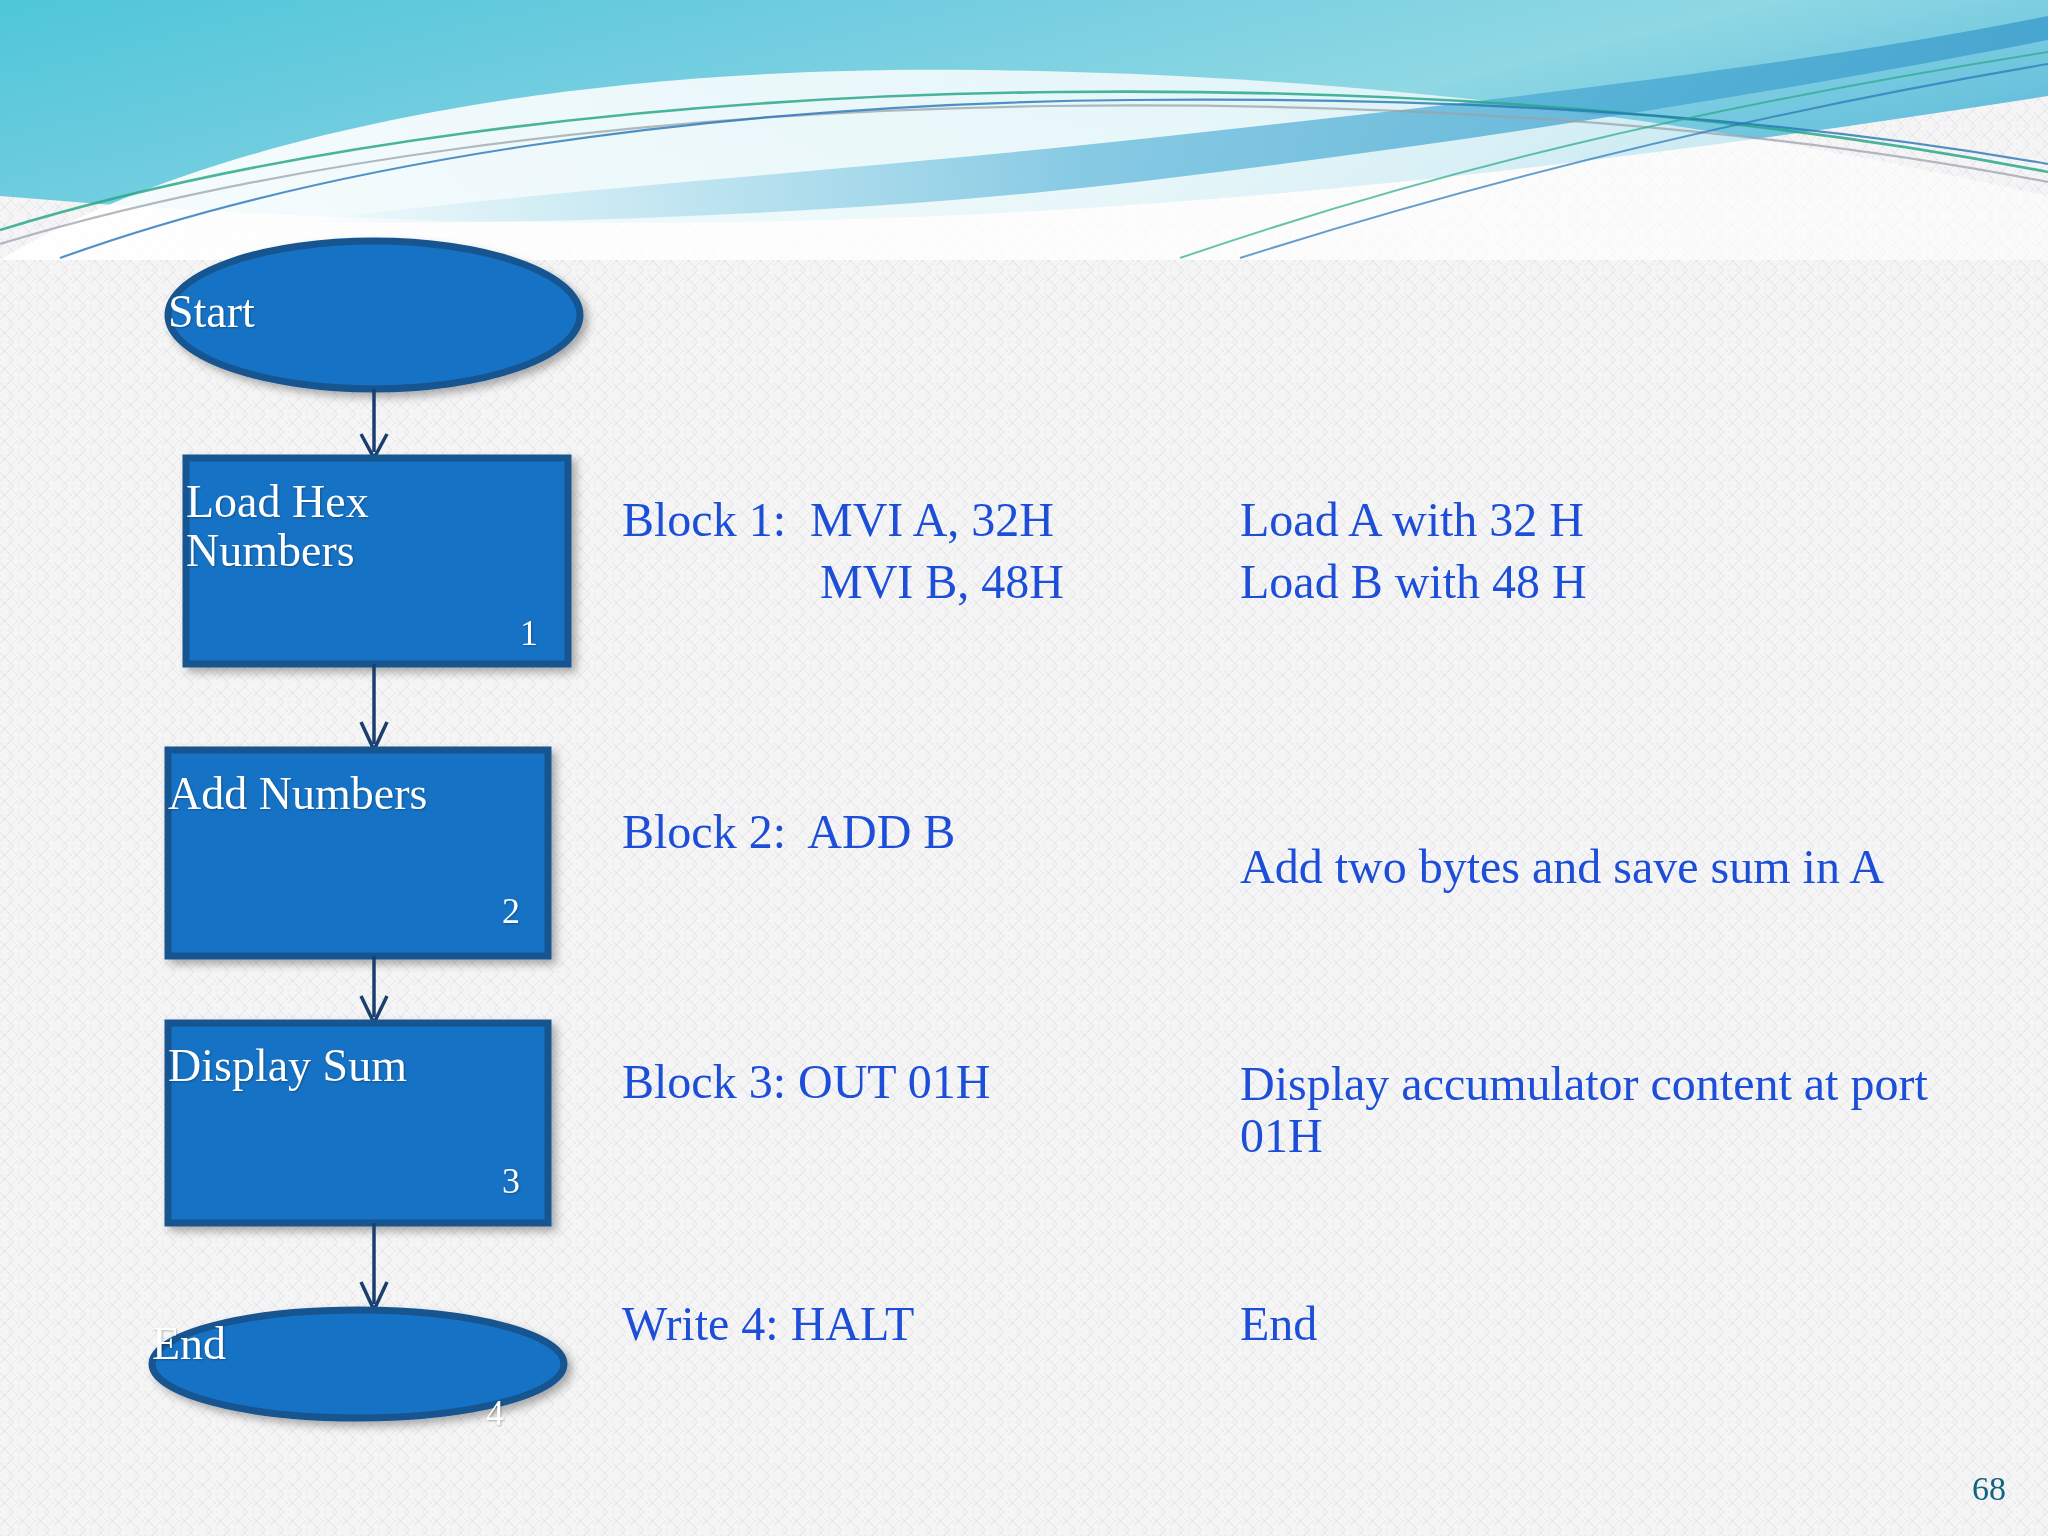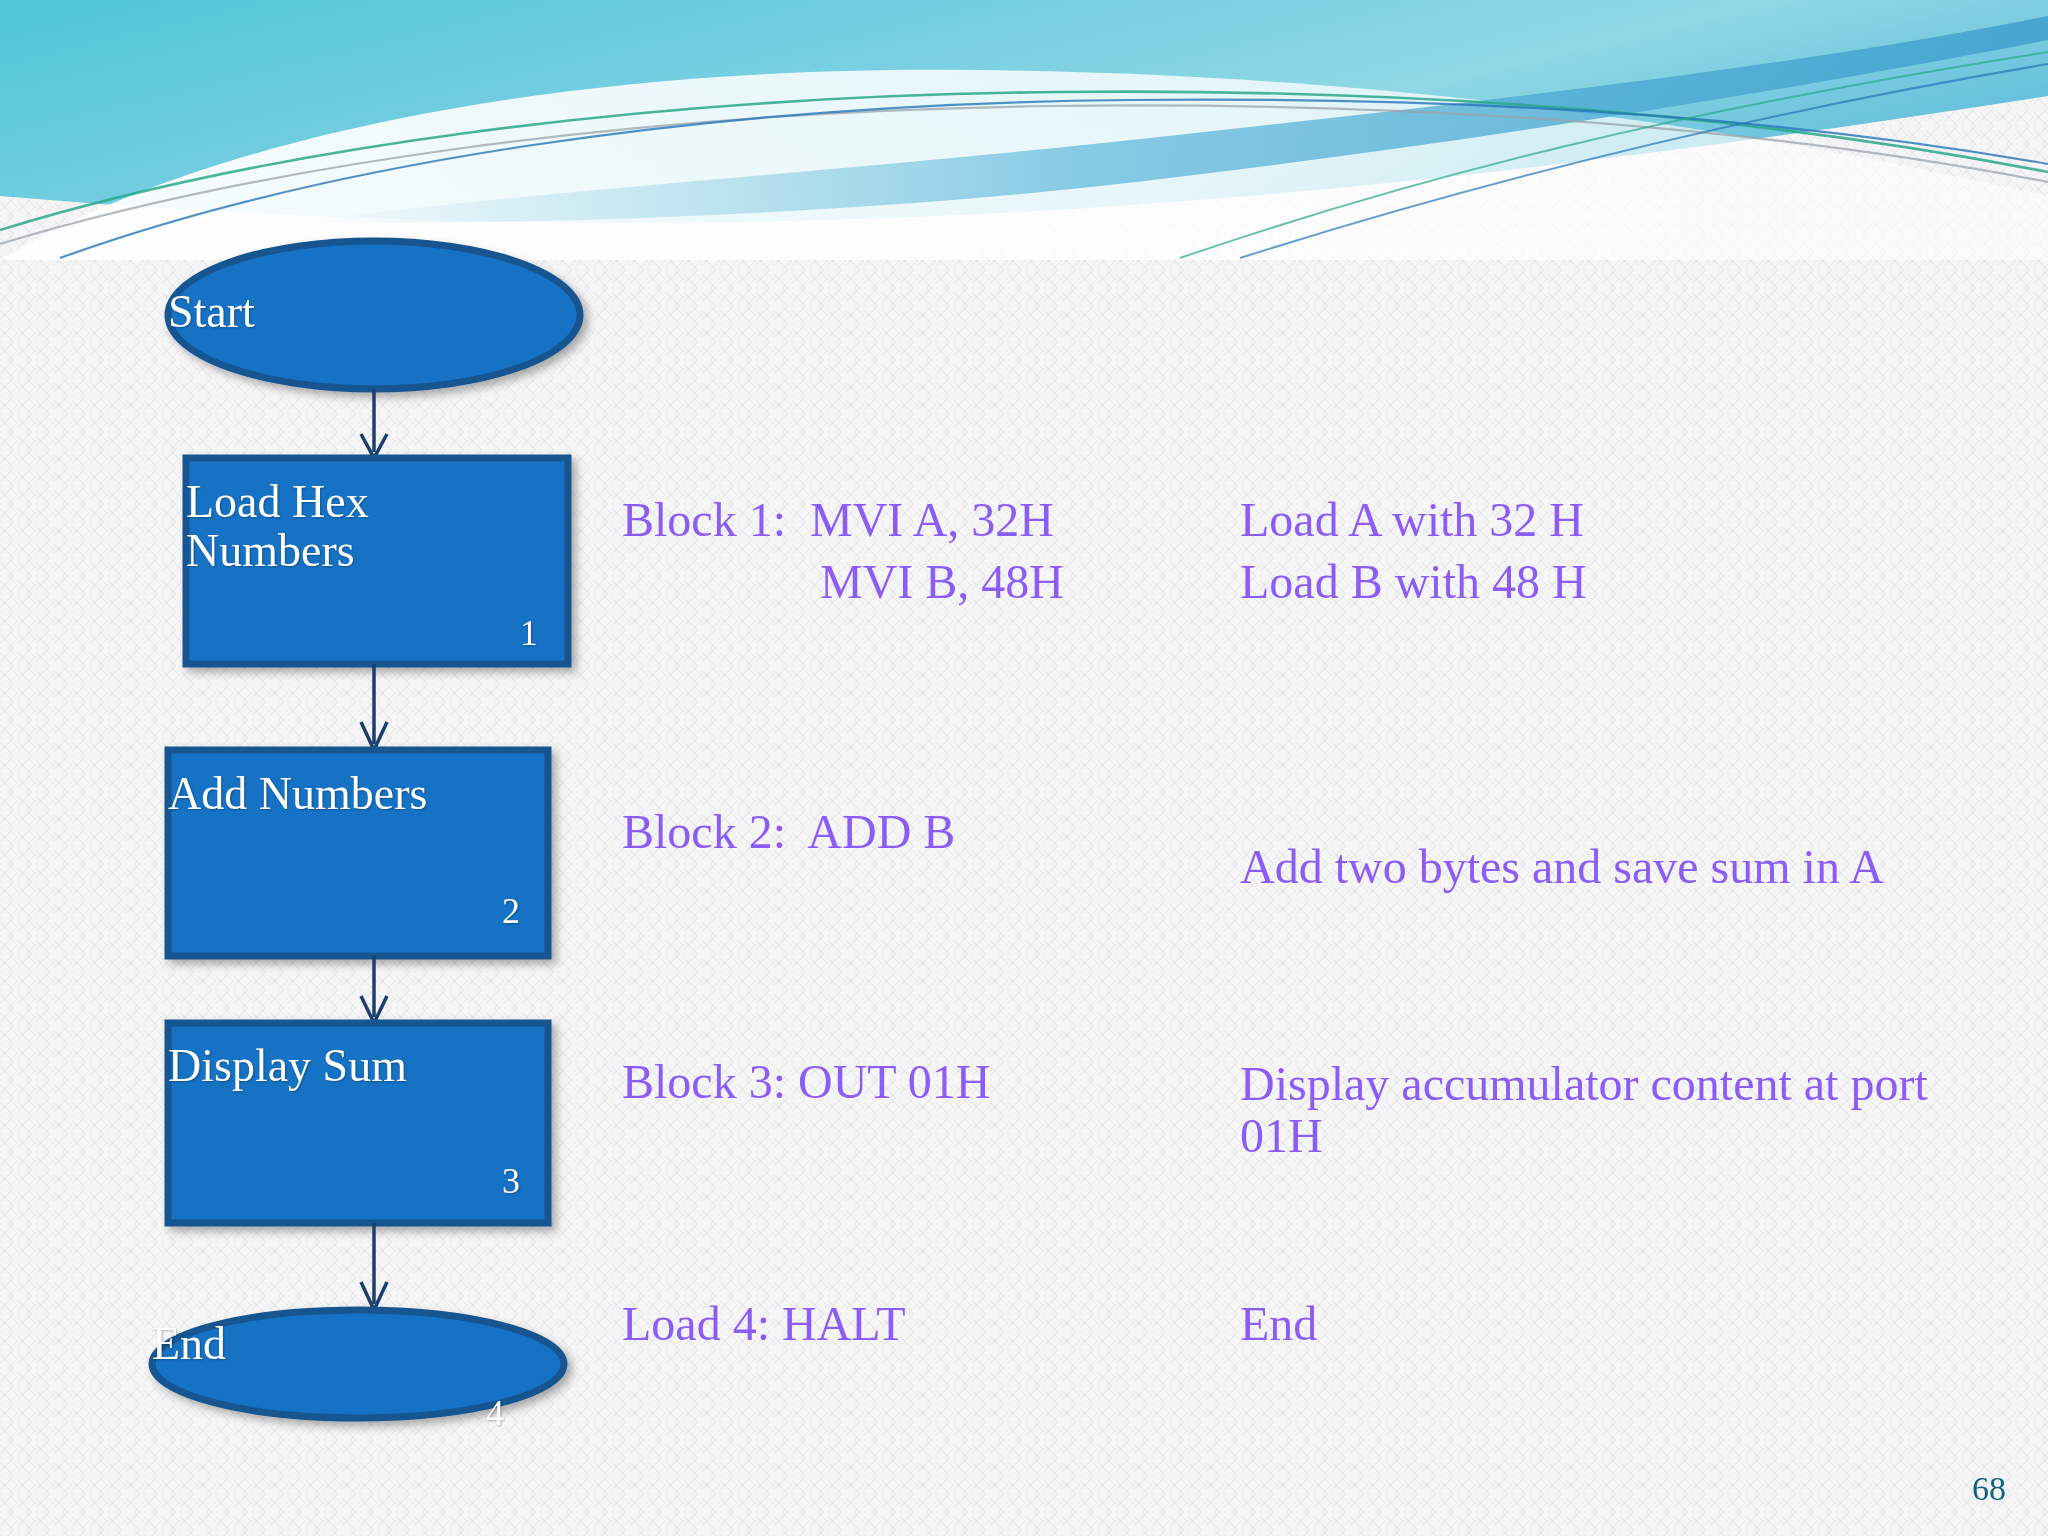--- a/index.html
+++ b/index.html
@@ -72,21 +72,21 @@
     color: #ffffff;
     font-family: "Liberation Serif", "DejaVu Serif", serif;
     font-size: 36px;
     text-shadow: 1px 1px 2px rgba(0,0,0,0.28);
     pointer-events: none;
   }
 
   
   .code-text, .desc-text {
     position: absolute;
-    color: #8b5cf6;
+    color: #1d4ed8;
     font-family: "Liberation Serif", "DejaVu Serif", serif;
     font-size: 48px;
     line-height: 1.0;
     white-space: pre;
   }
   .desc-text { white-space: normal; }
 
   
   #page-number {
     position: absolute;
@@ -196,18 +196,18 @@
   <div class="code-text" style="left:820px; top:558px;">MVI B, 48H</div>
   <div class="desc-text" style="left:1240px; top:496px; width:740px;">Load A with 32 H</div>
   <div class="desc-text" style="left:1240px; top:558px; width:740px;">Load B with 48 H</div>
 
   <div class="code-text" style="left:622px; top:808px;">Block 2:  ADD B</div>
   <div class="desc-text" style="left:1240px; top:843px; width:800px;">Add two bytes and save sum in A</div>
 
   <div class="code-text" style="left:622px; top:1058px;">Block 3: OUT 01H</div>
   <div class="desc-text" style="left:1240px; top:1058px; width:720px; line-height:1.08;">Display accumulator content at port 01H</div>
 
-  <div class="code-text" style="left:622px; top:1300px;">Load 4: HALT</div>
+  <div class="code-text" style="left:622px; top:1300px;">Write 4: HALT</div>
   <div class="desc-text" style="left:1240px; top:1300px; width:600px;">End</div>
 
   <div id="page-number">68</div>
 
 </div>
 
 </body></html>

